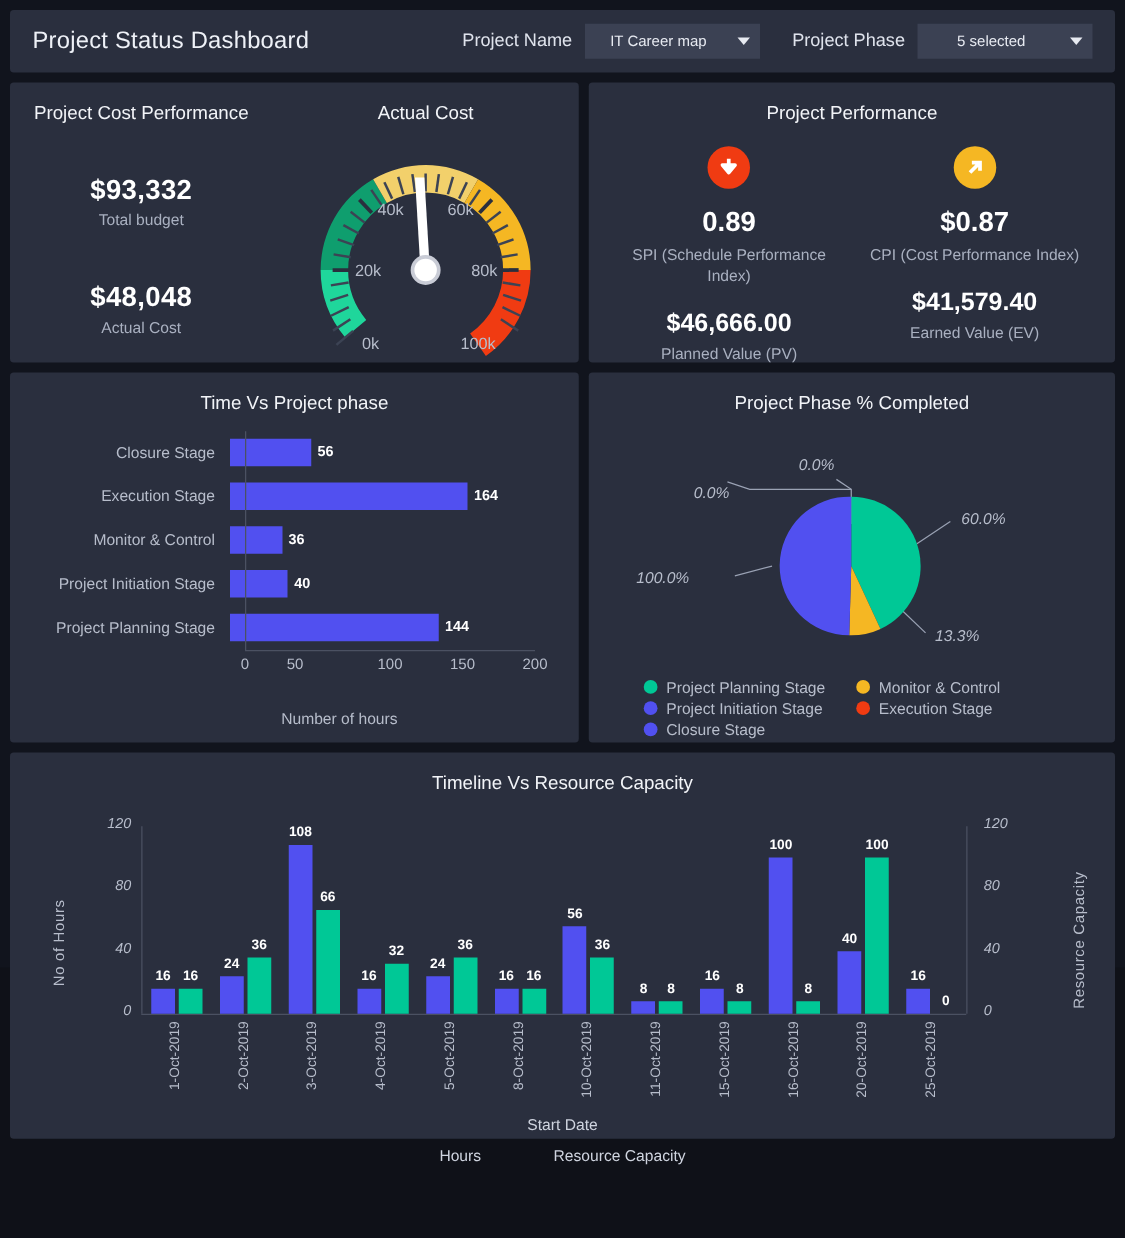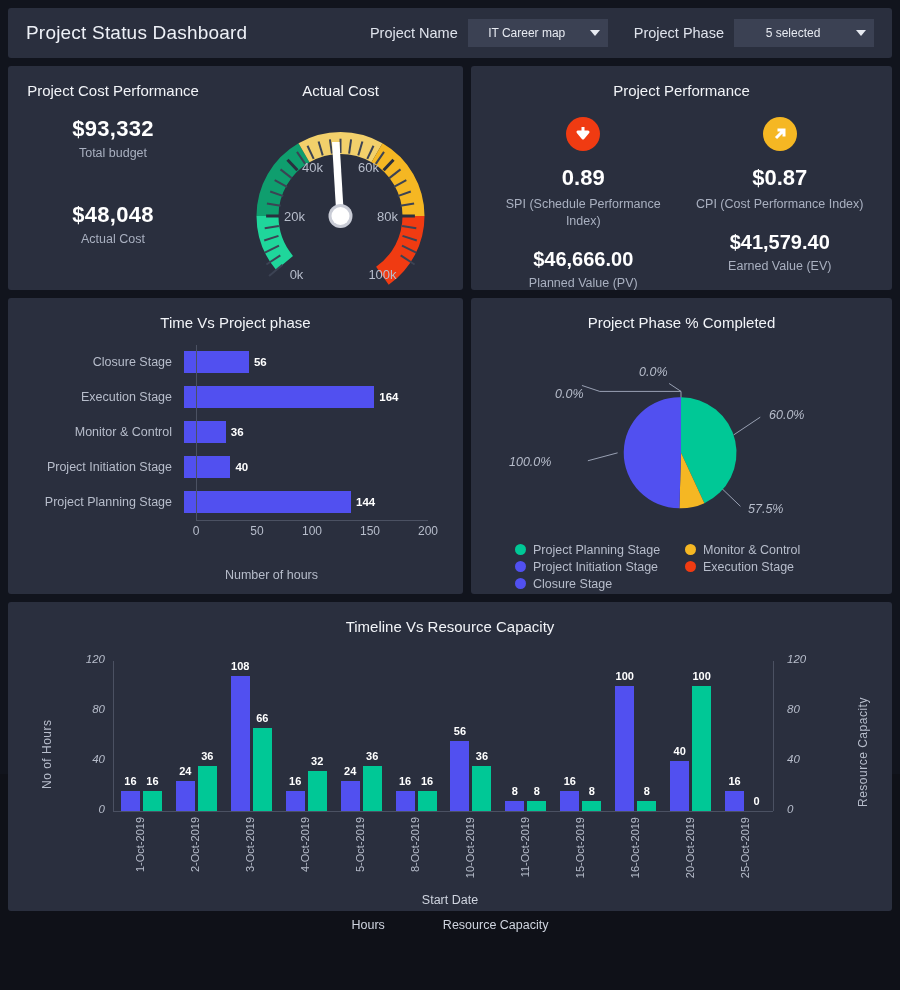--- a/index.html
+++ b/index.html
@@ -72,21 +72,21 @@
     font-weight: 400;
   }
 
   
   .cost-body { display: flex; height: 100%; }
   .cost-left {
     width: 210px; padding-top: 16px;
     display: flex; flex-direction: column; align-items: center;
   }
   .cost-left .panel-title { padding-top: 0; font-size: 15px; }
-  .kpi-block { margin-top: 17px; text-align: center; }
+  .kpi-block { margin-top: 40px; text-align: center; }
   .kpi-block.second { margin-top: 42px; }
   .kpi-val { font-size: 22px; font-weight: bold; color: #ffffff; letter-spacing: .3px; }
   .kpi-lbl { font-size: 12.5px; color: #a9b0c0; margin-top: 4px; }
   .cost-right { flex: 1; position: relative; }
   .gauge-title { text-align:center; color:#f2f4f8; font-size:15px; padding-top:16px; }
   .gauge-wrap { position: absolute; top: 38px; left: 0; right: 0; display:flex; justify-content:center; }
 
   
   .perf-grid {
     display: flex;
@@ -344,21 +344,21 @@
                 <div class="hbar-bar" style="width: 167.04px; background: rgb(81, 80, 240);"></div>
                 <div class="hbar-val">144</div>
               </div>
             </div>
             <div class="vaxis" style="left: 180px; top: 0px; height: 175px;"></div>
             <div class="vaxis" style="left: 180px; width: 232px; height: 1px; top: 175px;"></div>
           </div>
         <div style="position:relative; height:26px;">
           <div class="hbar-ticks" id="hbar-ticks">
               <div class="hbar-tick" style="left: 0px;">0</div>
-              <div class="hbar-tick" style="left: 61px;">50</div>
+              <div class="hbar-tick" style="left: 40px;">50</div>
               <div class="hbar-tick" style="left: 116px;">100</div>
               <div class="hbar-tick" style="left: 174px;">150</div>
               <div class="hbar-tick" style="left: 232px;">200</div>
             </div>
         </div>
         <div class="hbar-xlabel">Number of hours</div>
       </div>
     </div>
 
     <div class="panel col-right">
@@ -375,21 +375,21 @@
           </g>
 
           <path d="M212 118 L212 62 A56 56 0 0 1 235.6 168.8 Z" fill="#00c896"></path>
           <path d="M212 118 L235.6 168.8 A56 56 0 0 1 210.4 173.97 Z" fill="#f5b723"></path>
           <path d="M212 118 L210.4 173.97 A56 56 0 1 1 212 62 Z" fill="#5150f0"></path>
         </svg>
         <div class="pie-label" style="left:168px; top:30px;">0.0%</div>
         <div class="pie-label" style="left:84px; top:52px;">0.0%</div>
         <div class="pie-label" style="left:38px; top:120px;">100.0%</div>
         <div class="pie-label" style="left:298px; top:73px;">60.0%</div>
-        <div class="pie-label" style="left:277px; top:167px;">57.5%</div>
+        <div class="pie-label" style="left:277px; top:167px;">13.3%</div>
       </div>
       <div class="pie-legend" id="pie-legend">
           <div class="lg-item">
             <span class="lg-dot" style="background: rgb(0, 200, 150);"></span>
             <span>Project Planning Stage</span>
           </div>
           <div class="lg-item">
             <span class="lg-dot" style="background: rgb(245, 183, 35);"></span>
             <span>Monitor &amp; Control</span>
           </div>

